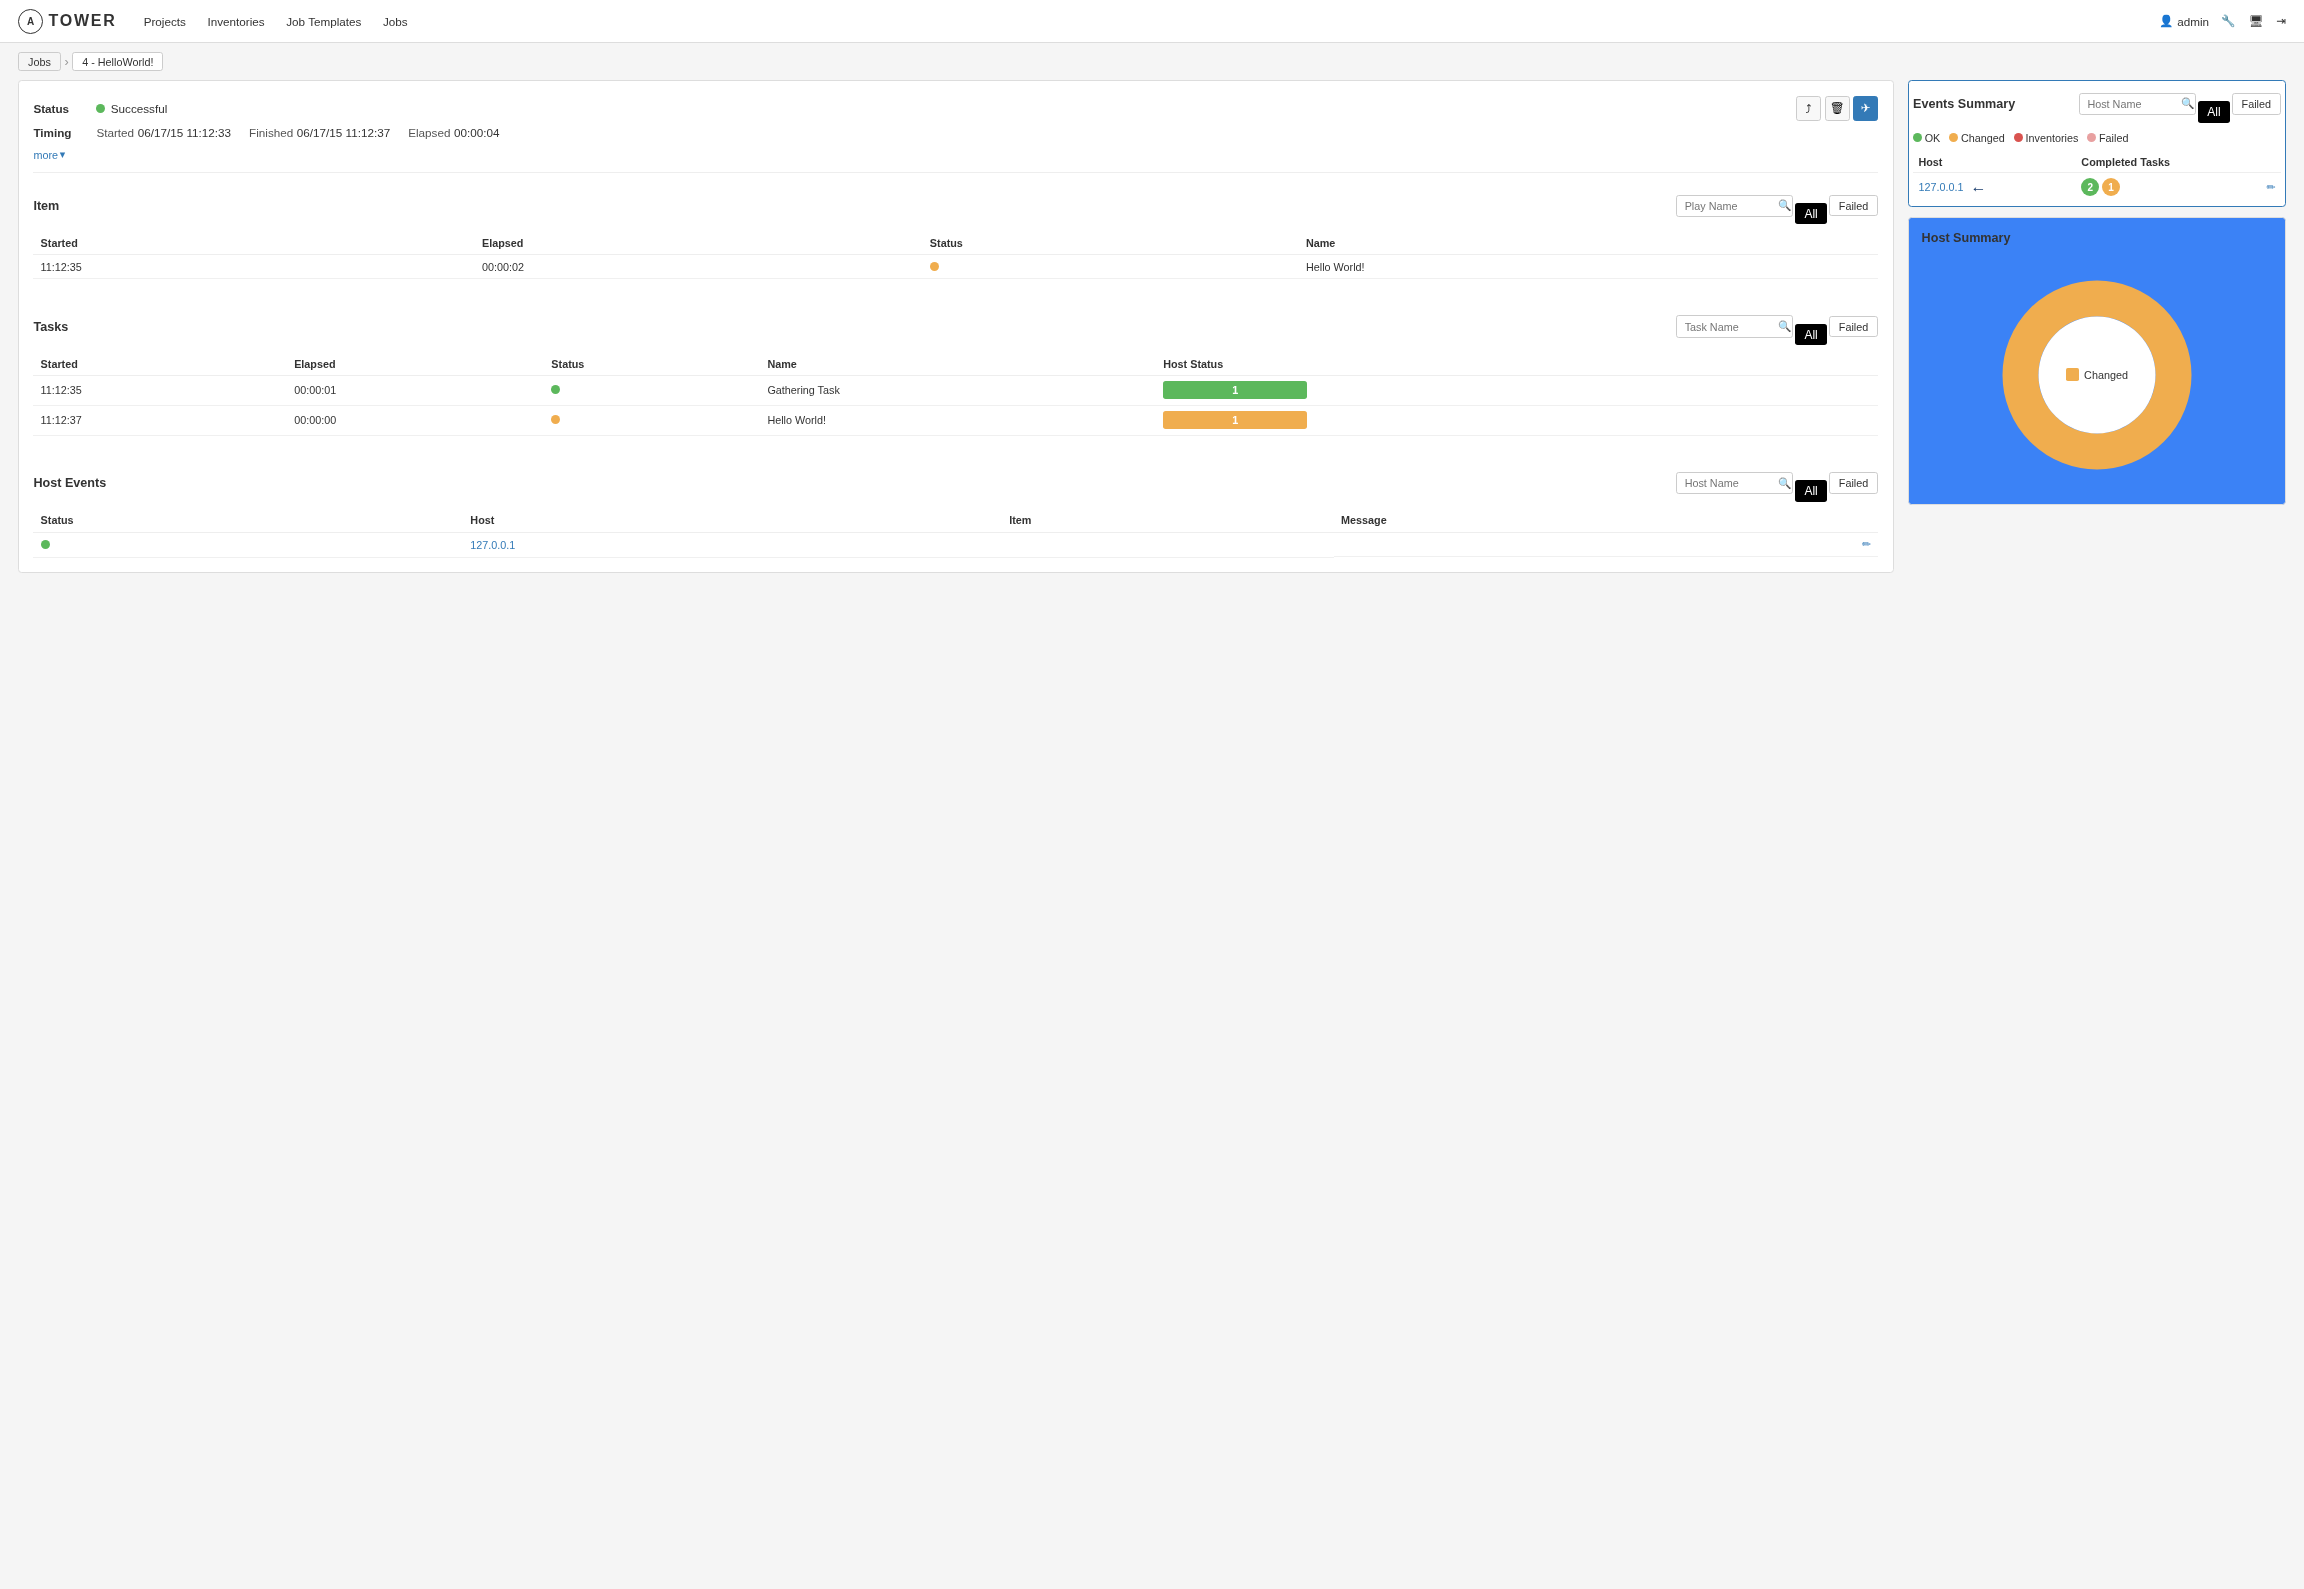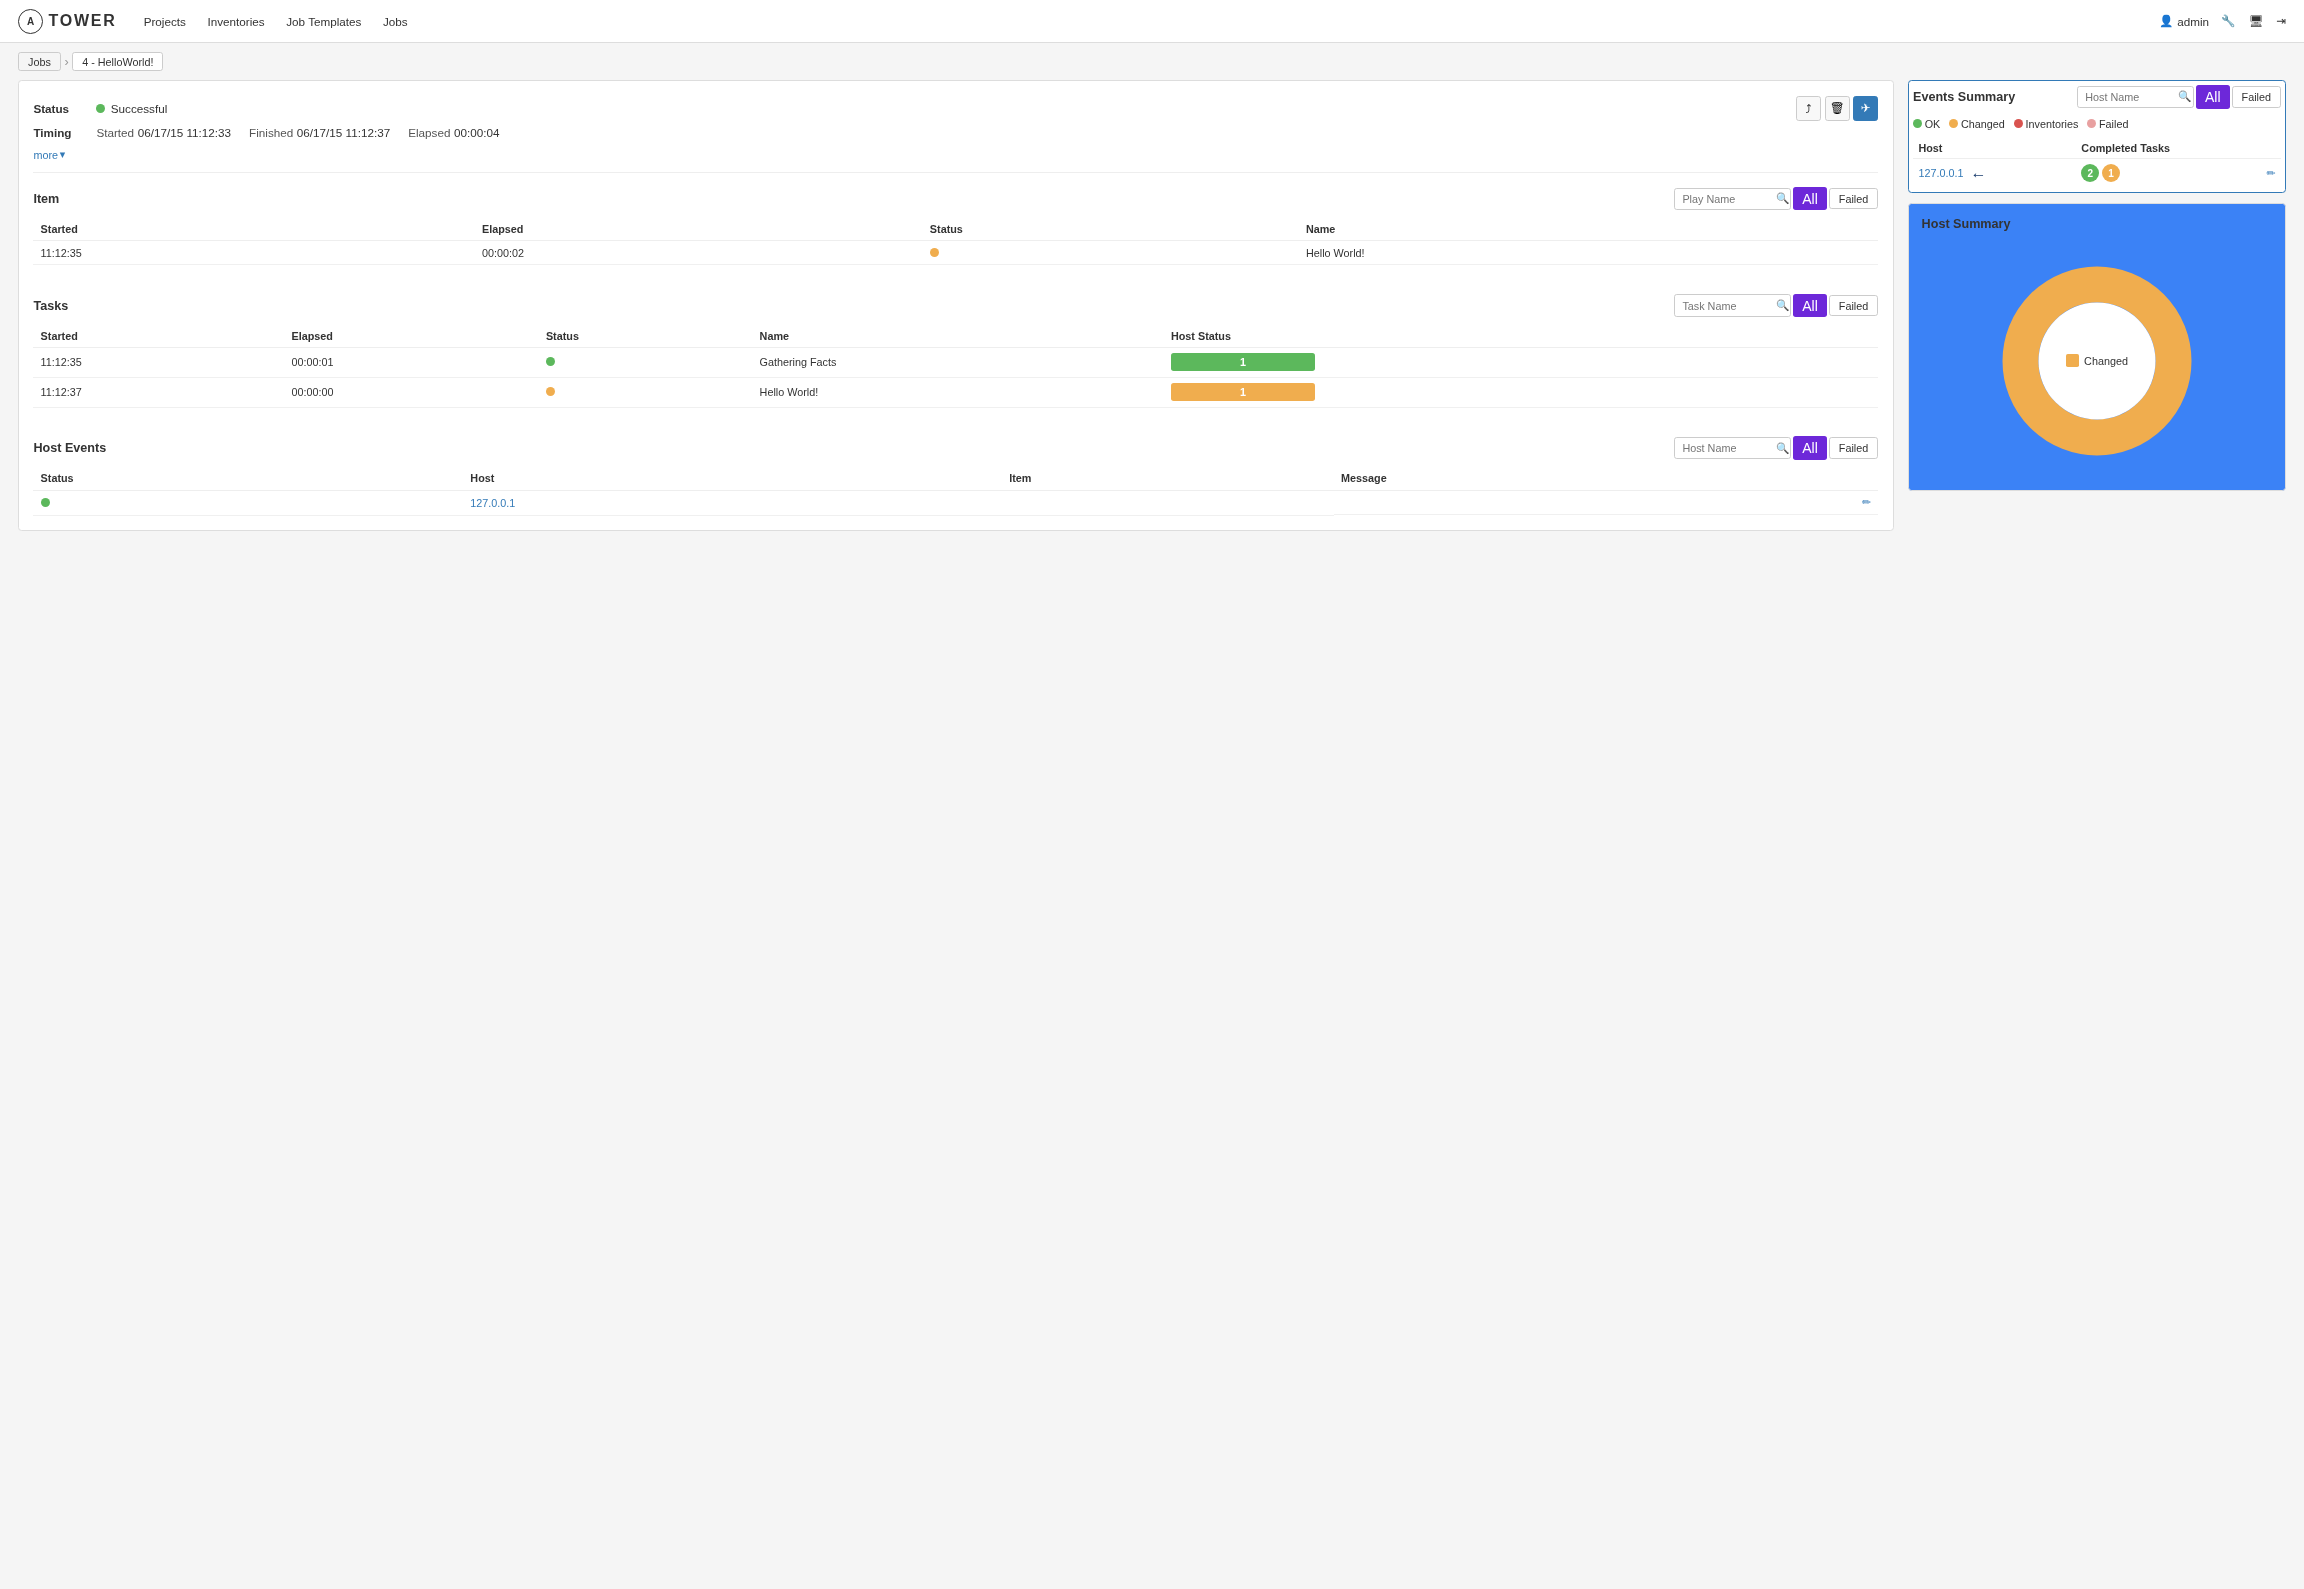--- a/index.html
+++ b/index.html
@@ -41,21 +41,21 @@
     .more-link { color: #337ab7; cursor: pointer; font-size: 10.8px; margin-top: 3.6px; display: inline-flex; align-items: center; gap: 1.8px; }
     .dot-green { width: 9px; height: 9px; border-radius: 50%; background: #5cb85c; display: inline-block; }
     .dot-orange { width: 9px; height: 9px; border-radius: 50%; background: #f0ad4e; display: inline-block; }
 
     
     .section-header { display: flex; align-items: center; justify-content: space-between; margin: 14.4px 0 7.2px; }
     .section-title { font-weight: bold; font-size: 12.6px; }
     .filter-group { display: flex; align-items: center; gap: 2px; }
     .search-box { border: 0.9px solid #ccc; border-radius: 2.7px; padding: 3.6px 7.2px; font-size: 10.8px; width: 117px; color: #999; display: flex; align-items: center; gap: 3.6px; }
     .search-input { border: none; outline: none; font-size: 10.8px; color: #999; width: 90px; background: transparent; }
-    .btn-all { background: #6d28d9; color: #fff; border: none; padding: 3.6px 9px; border-radius: 2.7px; font-size: 14px; cursor: pointer; }
+    .btn-all { background: #000000; color: #fff; border: none; padding: 3.6px 9px; border-radius: 2.7px; font-size: 12px; cursor: pointer; margin-top: 16px; }
     .btn-failed { background: #fff; color: #333; border: 0.9px solid #ccc; padding: 3.6px 9px; border-radius: 2.7px; font-size: 10.8px; cursor: pointer; }
 
     
     .data-table { width: 100%; border-collapse: collapse; }
     .data-table th { text-align: left; font-weight: bold; padding: 5.4px 7.2px; border-bottom: 0.9px solid #eee; font-size: 10.8px; }
     .data-table td { padding: 5.4px 7.2px; border-bottom: 0.9px solid #f0f0f0; font-size: 10.8px; }
 
     
     .host-status-bar { height: 18px; border-radius: 2.7px; display: flex; align-items: center; justify-content: center; color: #fff; font-weight: bold; font-size: 10.8px; width: 144px; }
     .bar-green { background: #5cb85c; }
@@ -226,21 +226,21 @@
           <th>Status</th>
           <th>Name</th>
           <th>Host Status</th>
         </tr>
       </thead>
       <tbody id="tasks-tbody">
       <tr>
     <td>11:12:35</td>
     <td>00:00:01</td>
     <td><span class="dot-green"></span></td>
-    <td>Gathering Facts</td>
+    <td>Gathering Task</td>
     <td>
               <div class="host-status-bar bar-green">1</div>
             </td>
   </tr>
           <tr>
     <td>11:12:37</td>
     <td>00:00:00</td>
     <td><span class="dot-orange"></span></td>
     <td>Hello World!</td>
     <td>

